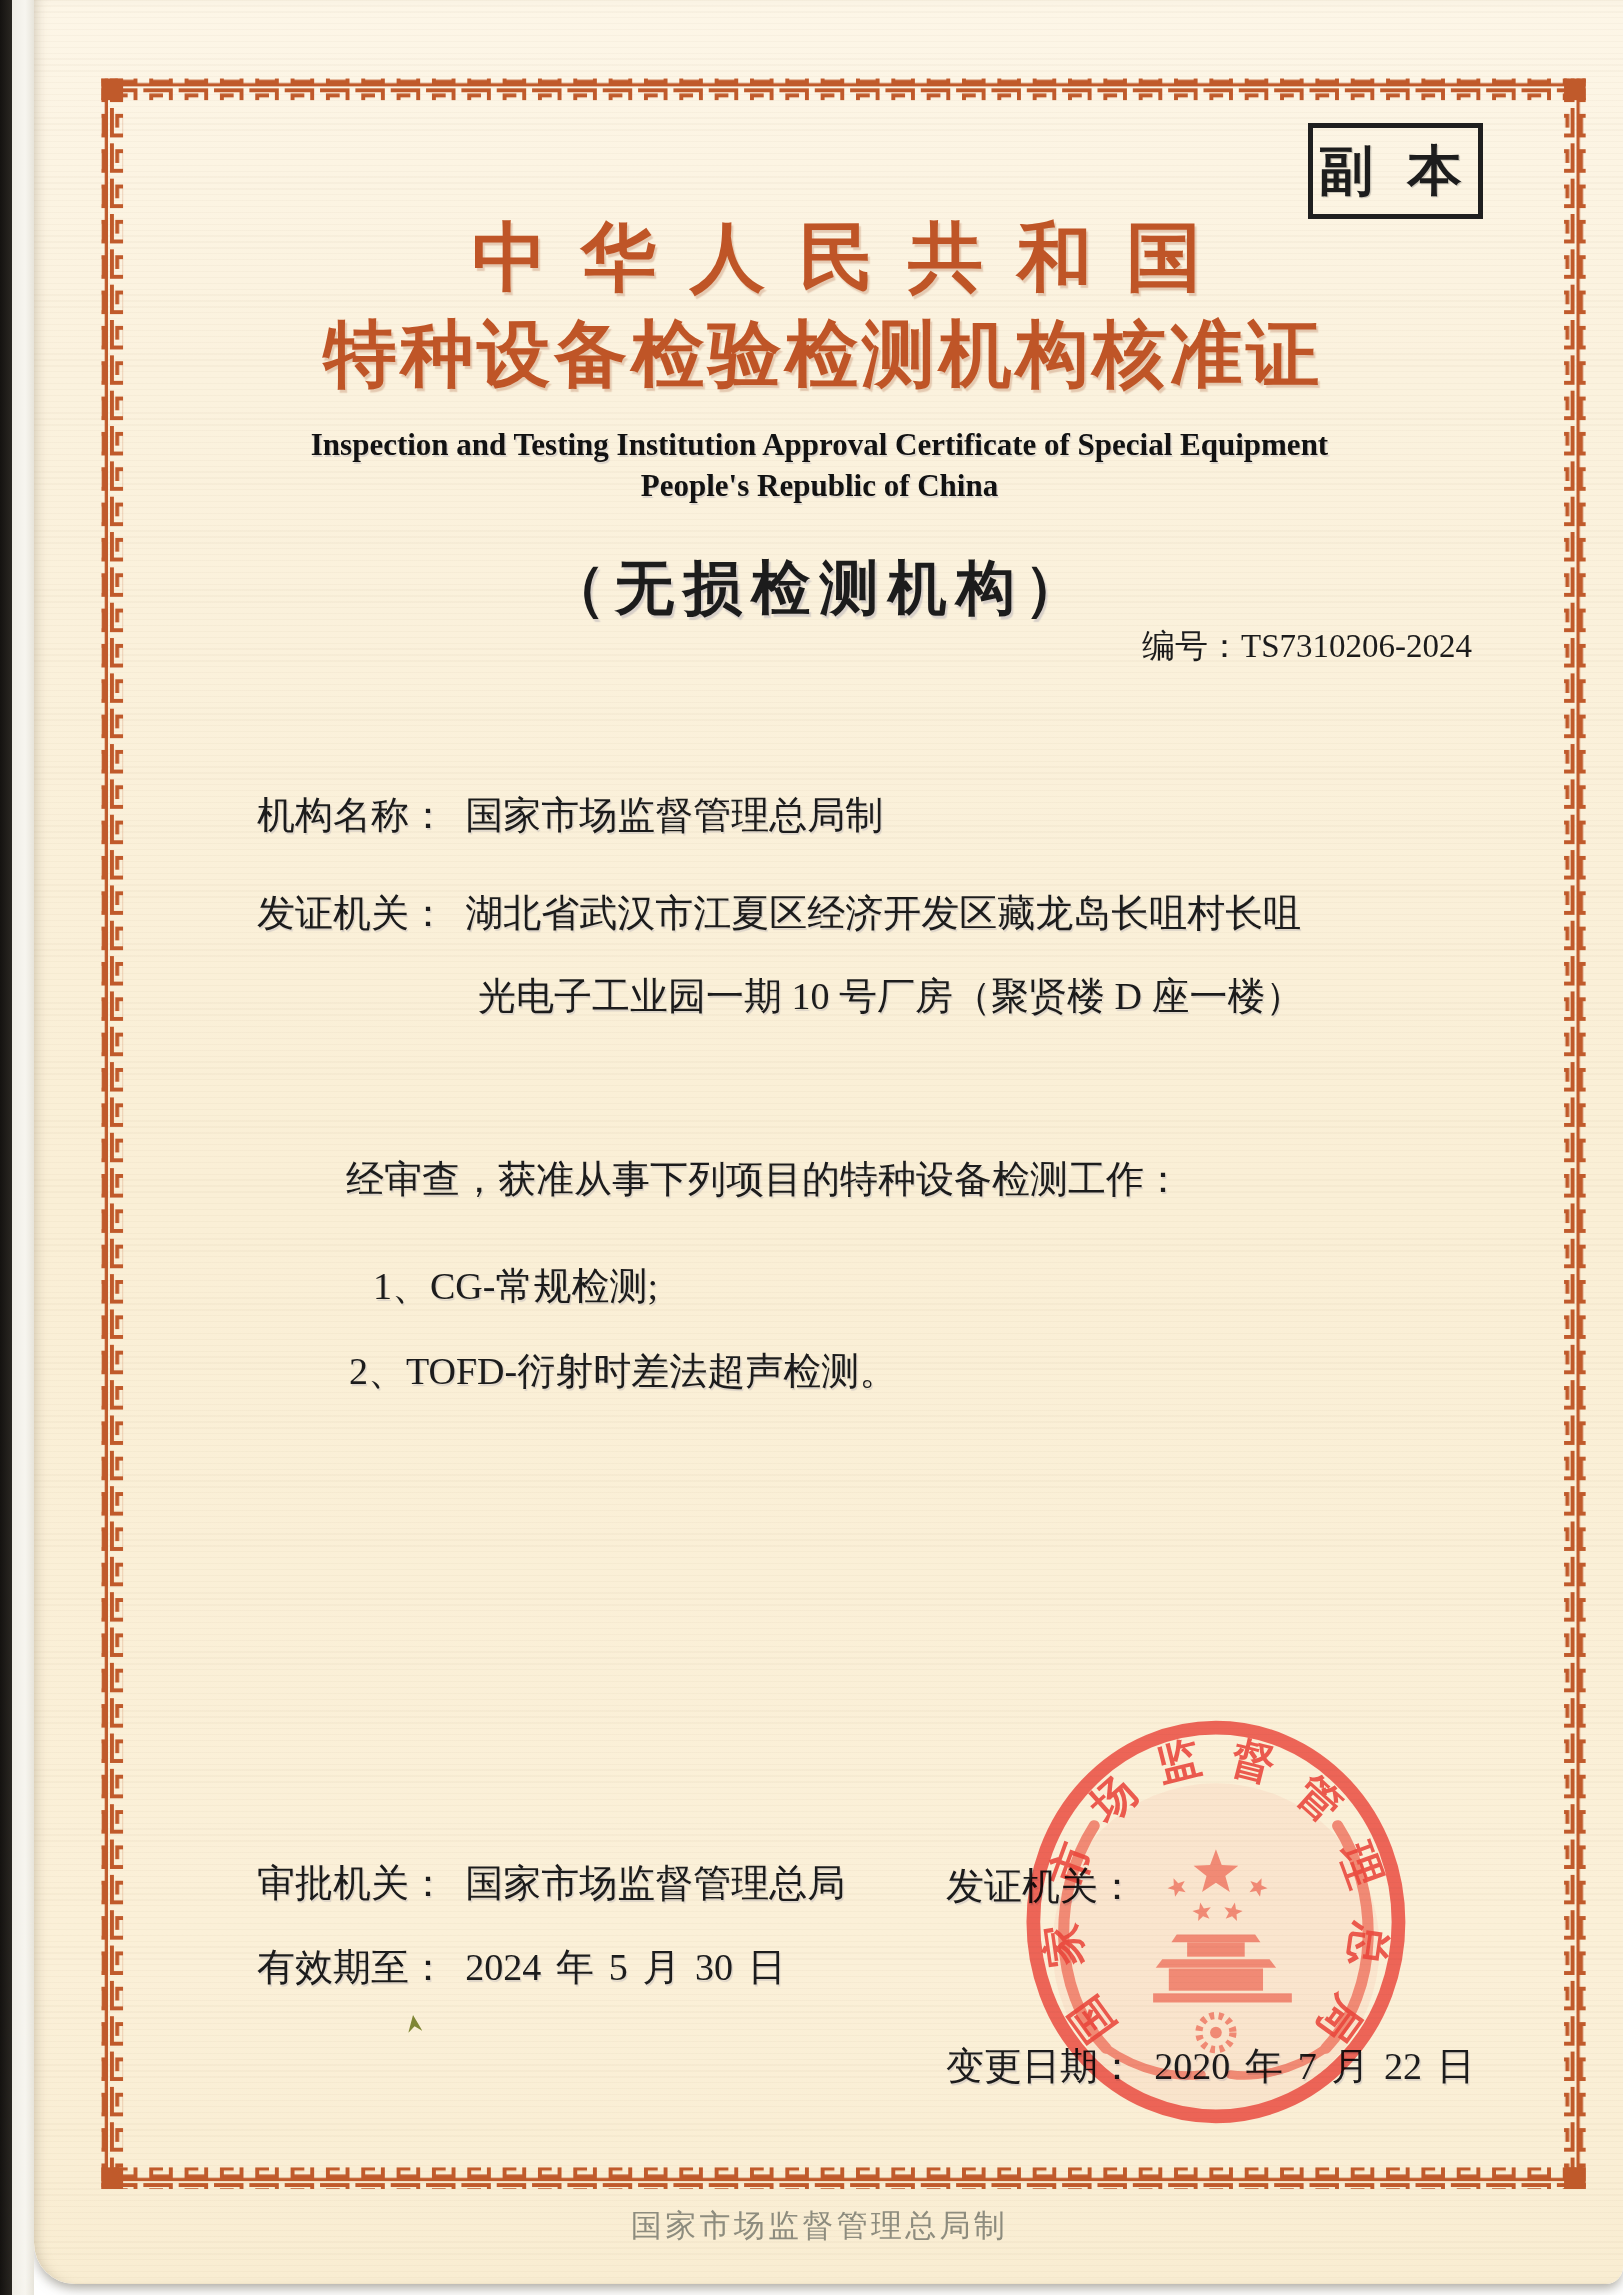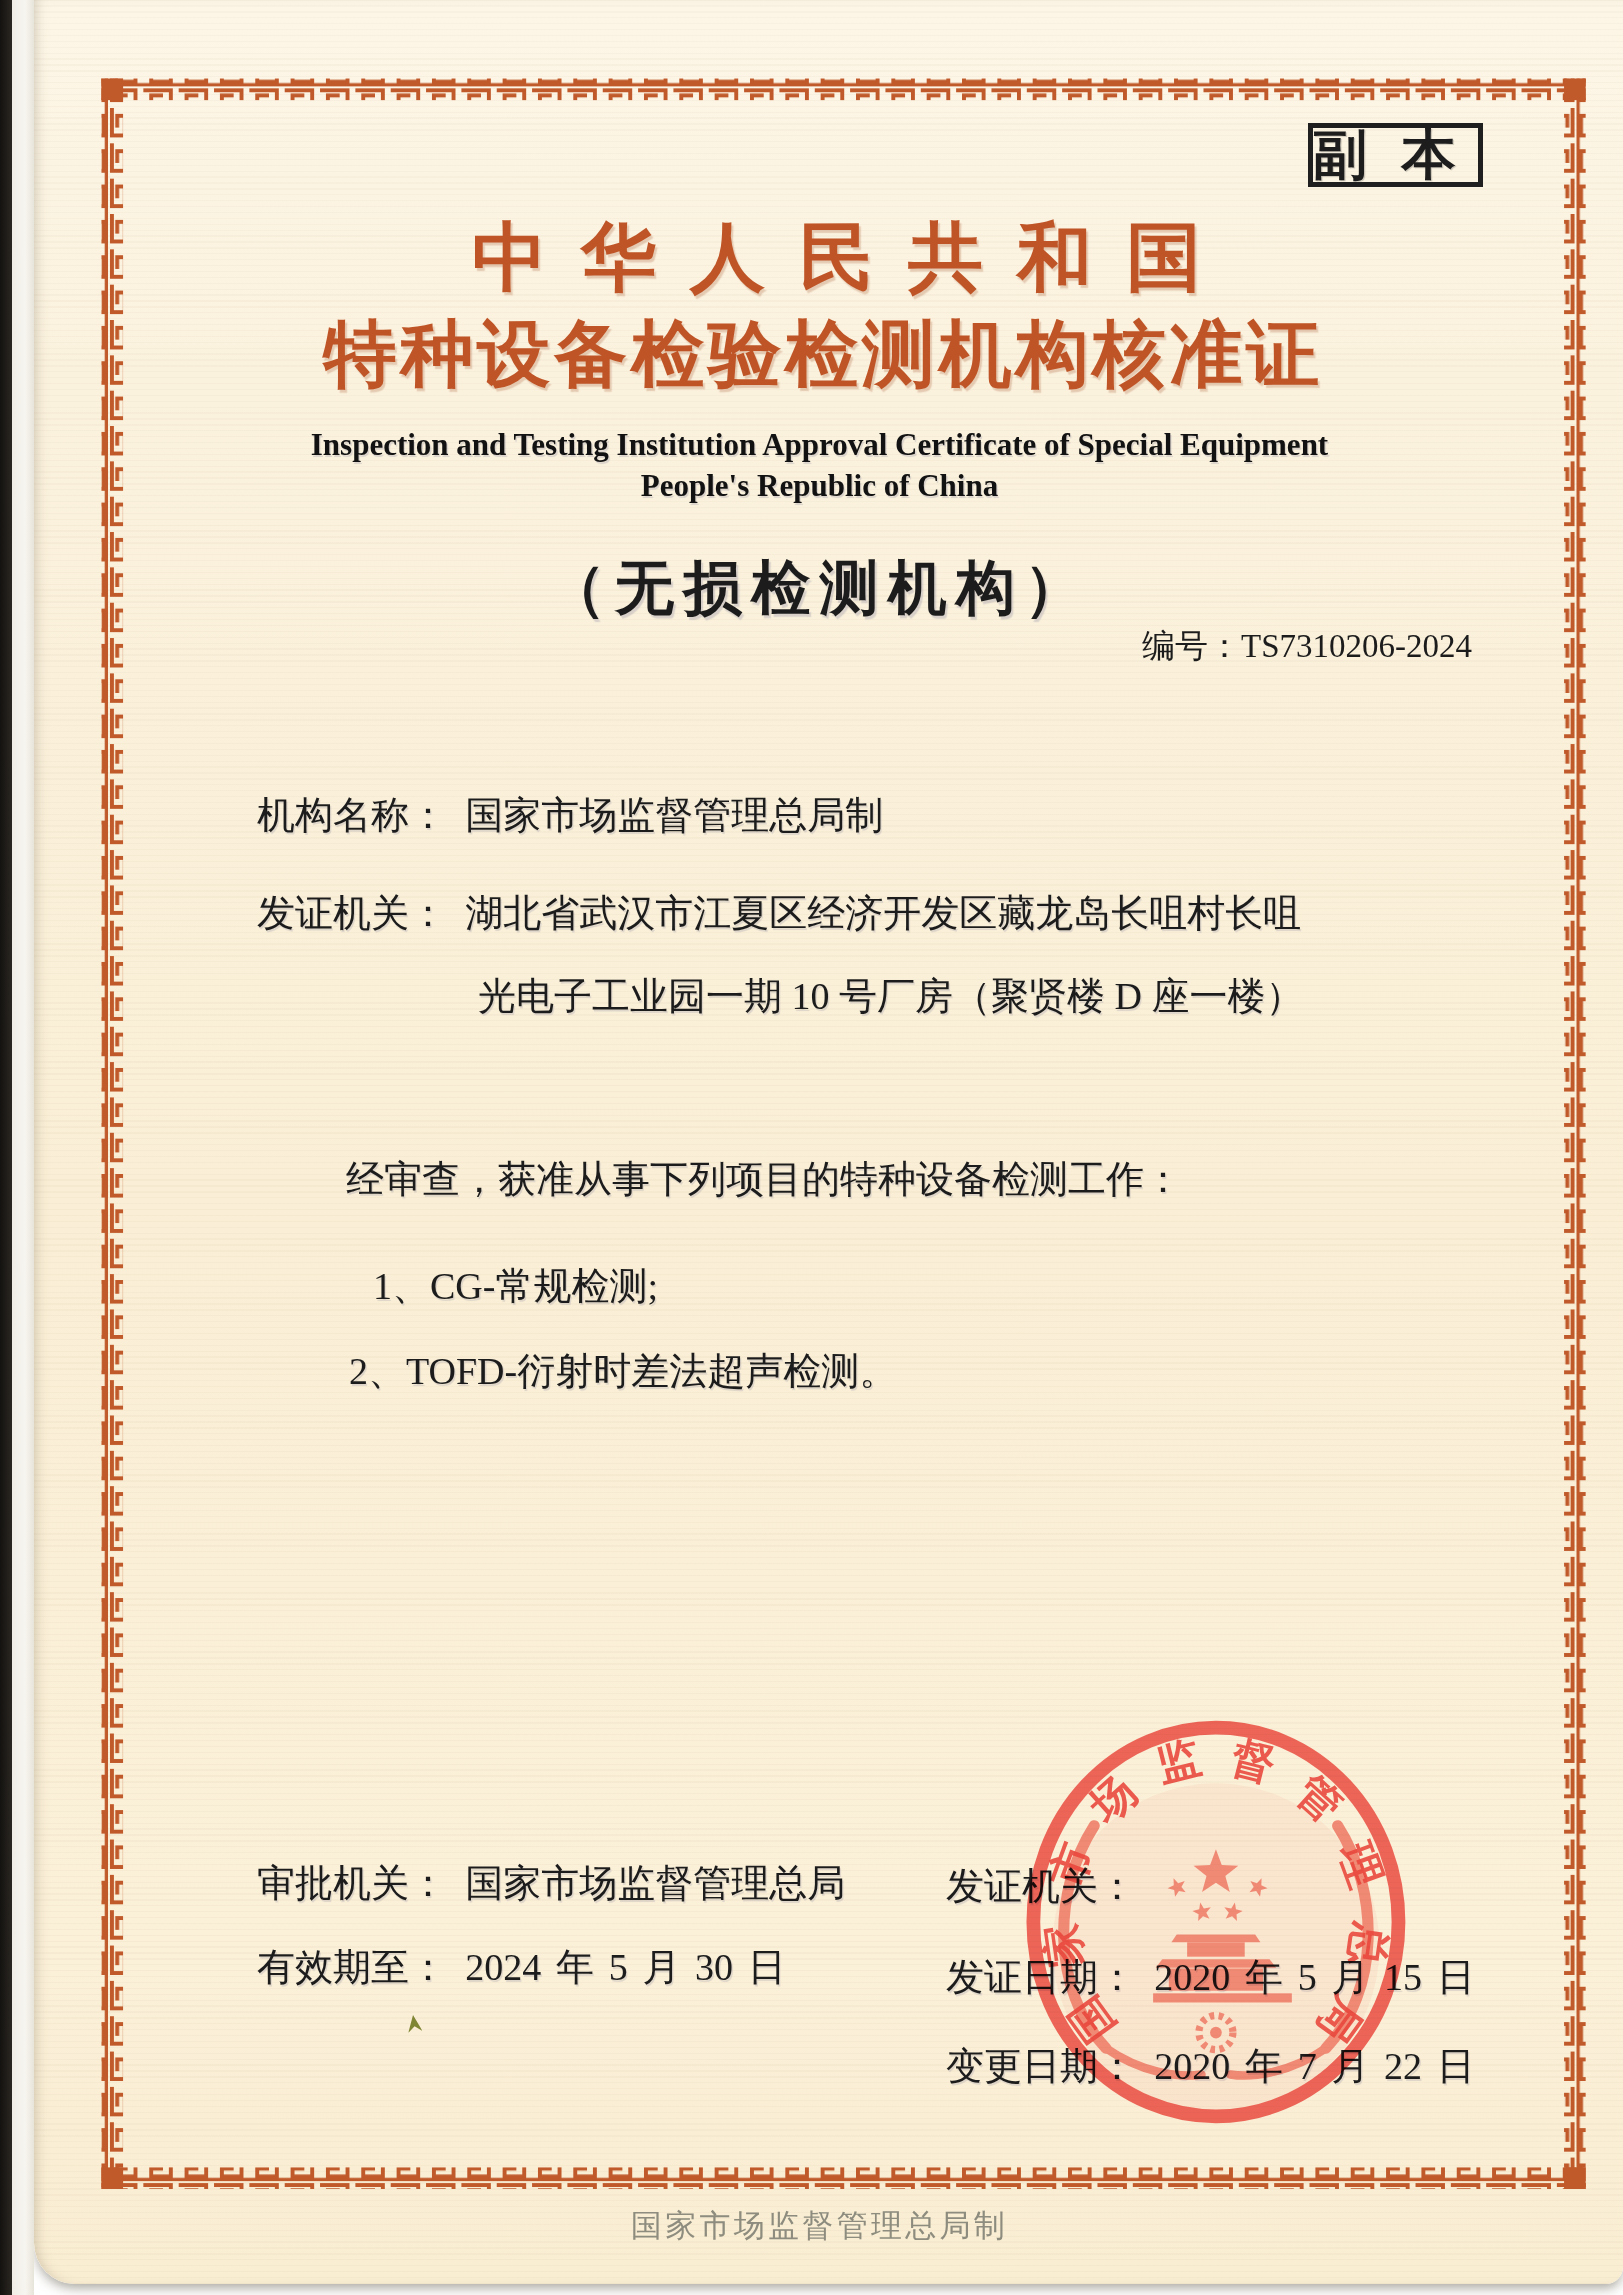--- a/index.html
+++ b/index.html
@@ -39,23 +39,23 @@
 
   .line{position:absolute;white-space:nowrap;line-height:1;z-index:3;}
   .center-wrap{position:absolute;left:121px;width:1397px;text-align:center;line-height:1;z-index:3;}
   .orange-title{color:var(--title-orange);font-weight:700;text-shadow:2px 2.6px 1.3px rgba(150,60,20,.22);}
   .cn-black{color:var(--ink);text-shadow:2px 2.6px 1.3px rgba(80,80,130,.20);}
   .en-title{color:#121212;font-weight:700;text-shadow:1.3px 2px 0.7px rgba(80,80,130,.18);}
   .body-text{font-size:38px;text-shadow:1.3px 2px 0.7px rgba(80,80,130,.16);}
   .val-gap{margin-left:18.3px;}
   .dates{word-spacing:5.2px;}
   .copy-box{
-    position:absolute;left:1308px;top:123px;width:175px;height:64px;
+    position:absolute;left:1308px;top:123px;width:175px;height:96px;
     border:5.2px solid #1f1f1f;box-sizing:border-box;z-index:3;
-    display:flex;align-items:center;
+    display:flex;align-items:center;justify-content:center;
     font-size:54px;font-weight:700;letter-spacing:10.5px;color:#1d1d1d;
     text-shadow:1.3px 1.3px 0.7px rgba(60,60,60,.25);
   }
   .made-by{color:var(--gray-text);letter-spacing:3.3px;font-weight:400;}
   .speck{
     position:absolute;left:407px;top:2015px;width:14.4px;height:17px;z-index:3;
     background:#7f8634;clip-path:polygon(50% 0,100% 100%,50% 66%,0 100%);
     transform:rotate(-8deg);
   }
   .seal-char{font-size:66px;font-weight:700;fill:var(--seal-red);fill-opacity:.88;
@@ -120,23 +120,20 @@
   <div class="line body-text" style="left:349px;top:1352px;">2、TOFD-衍射时差法超声检测。</div>
 
   <div class="line body-text" style="left:257px;top:1864px;">
     <span>审批机关：</span><span class="val-gap">国家市场监督管理总局</span>
   </div>
   <div class="line body-text" style="left:257px;top:1948px;">
     <span>有效期至：</span><span class="val-gap dates">2024 年 5 月 30 日</span>
   </div>
 
   <div class="line body-text" style="left:946px;top:1867px;">发证机关：</div>
-  <div class="line body-text" style="left:946px;top:1958px;">
-    <span>发证日期：</span><span class="val-gap dates">2020 年 5 月 15 日</span>
-  </div>
   <div class="line body-text" style="left:946px;top:2047px;">
     <span>变更日期：</span><span class="val-gap dates">2020 年 7 月 22 日</span>
   </div>
 
   <div class="center-wrap made-by" style="top:2210px;font-size:31px;">国家市场监督管理总局制</div>
 
   <div class="speck"></div>
 
   <svg id="seal-svg" class="layer" viewBox="0 0 2480 3507">
     <g opacity="0.78">

